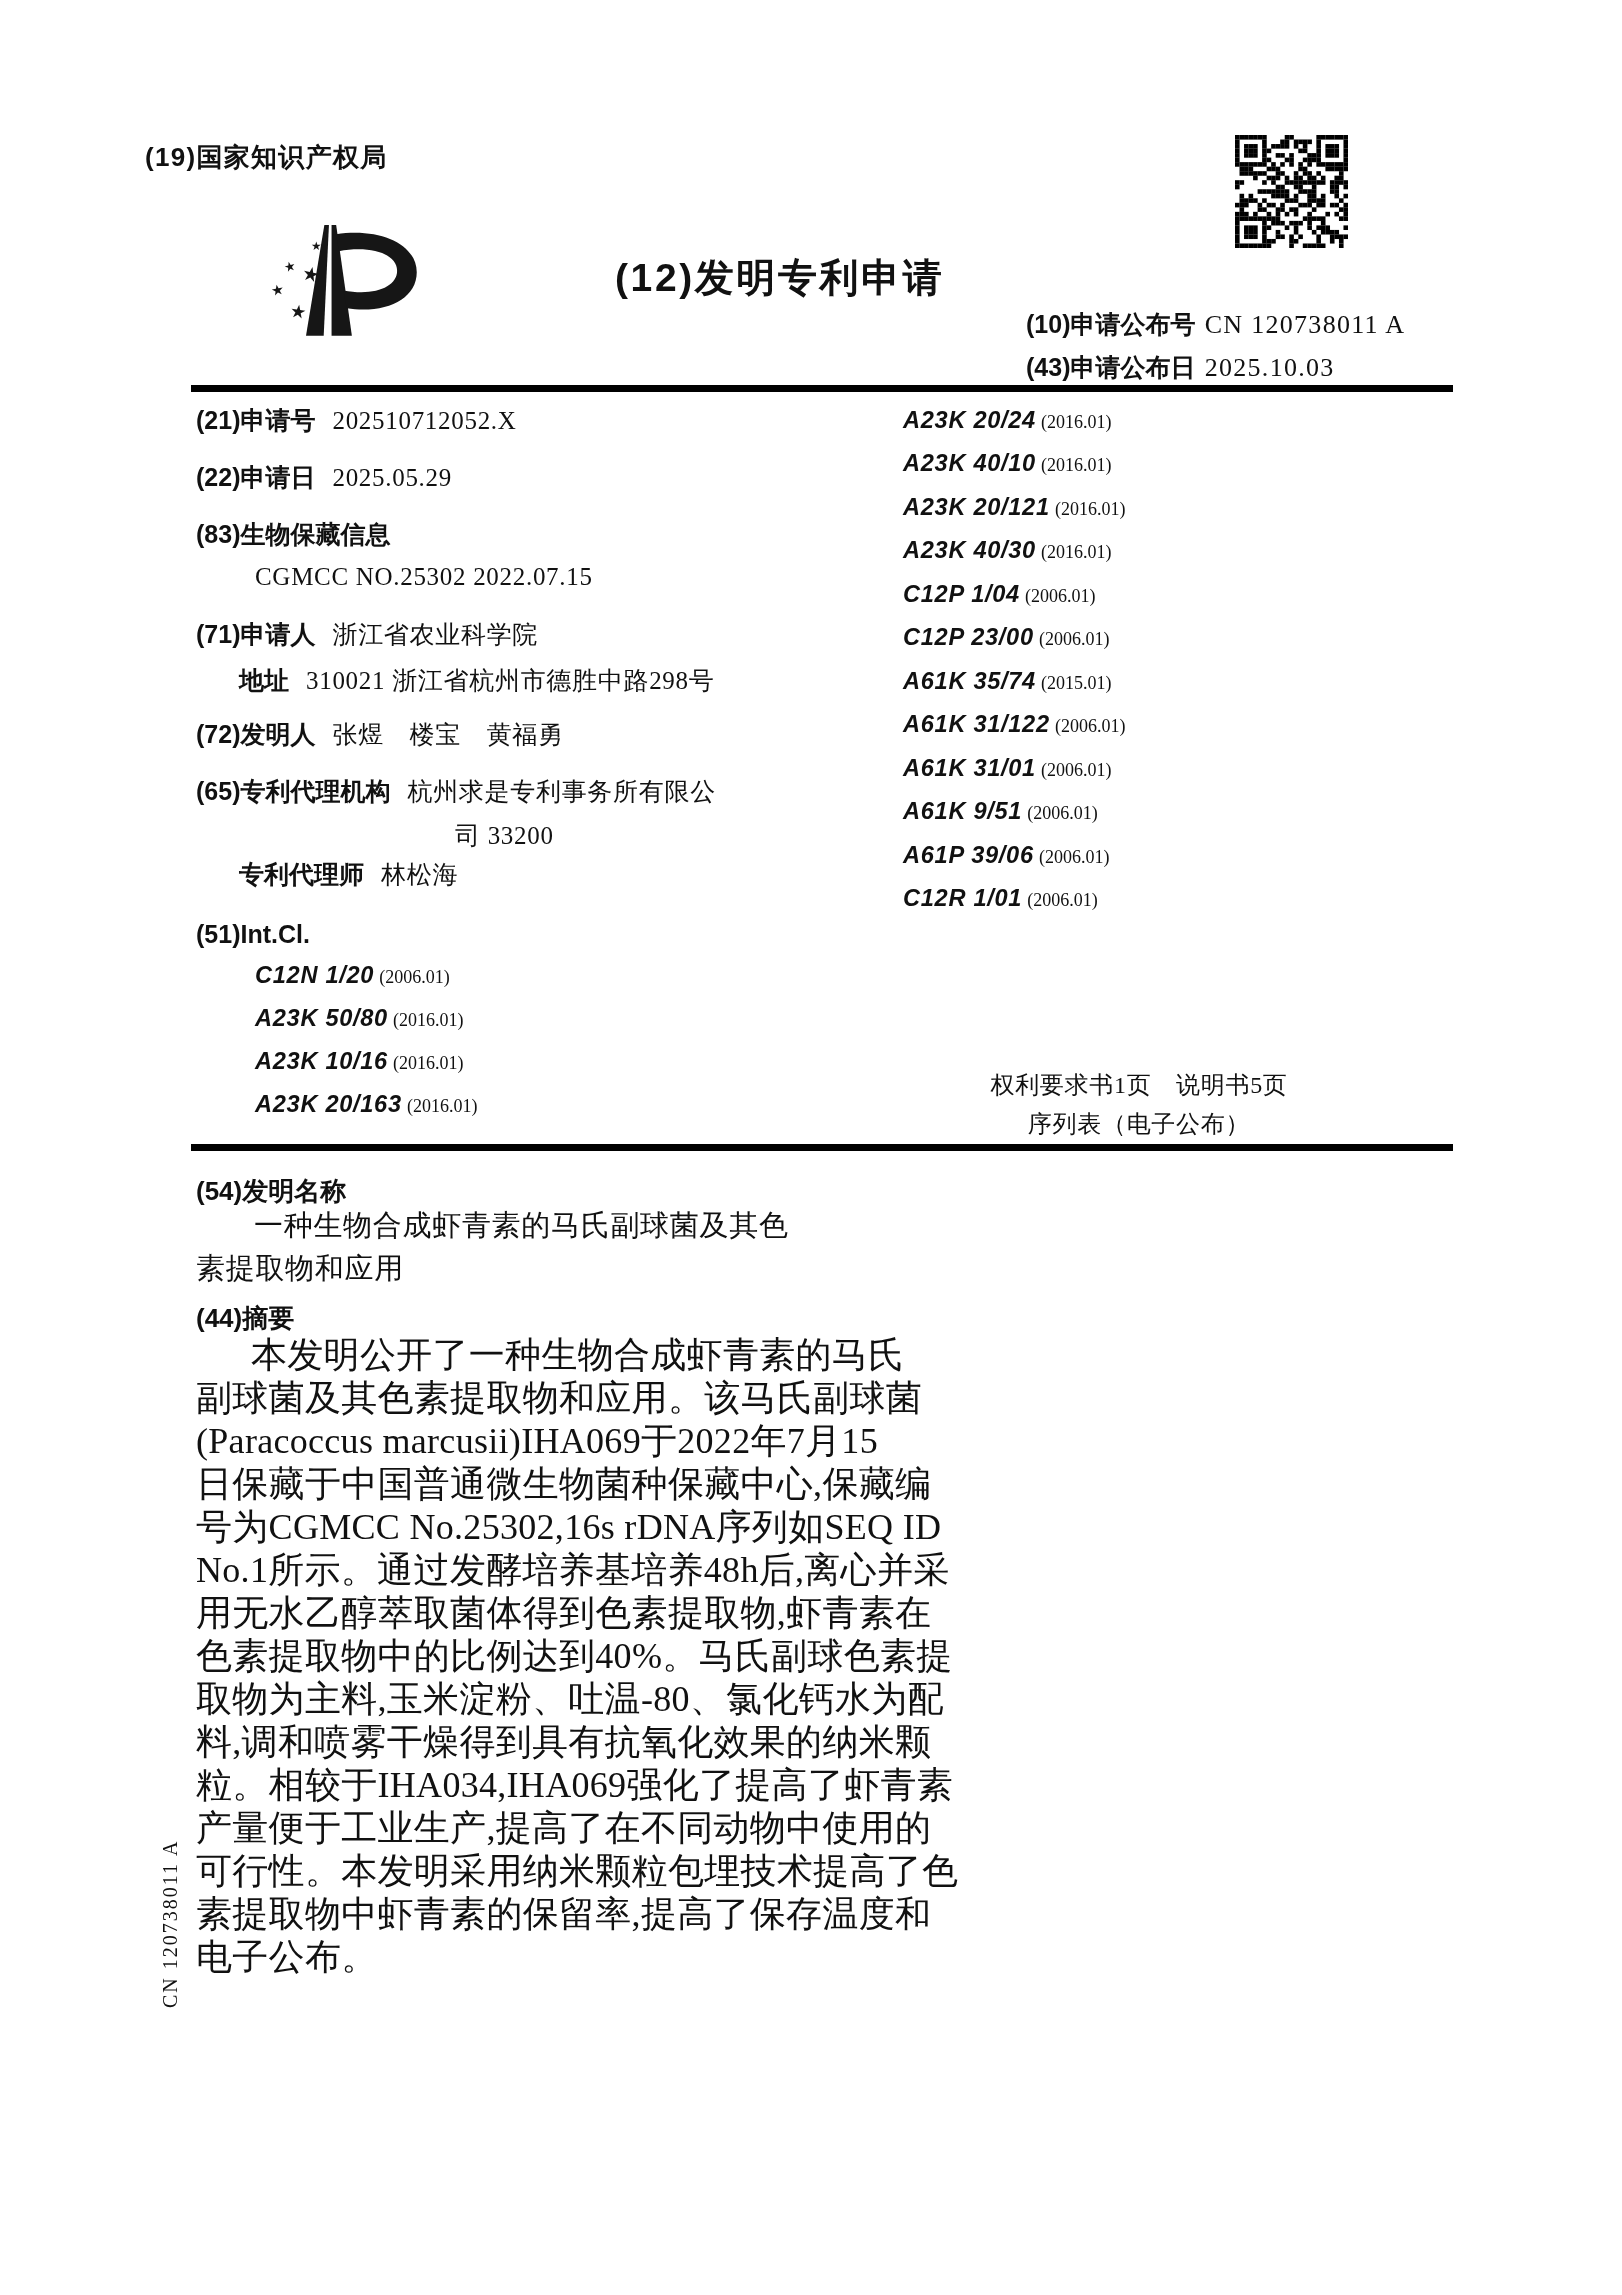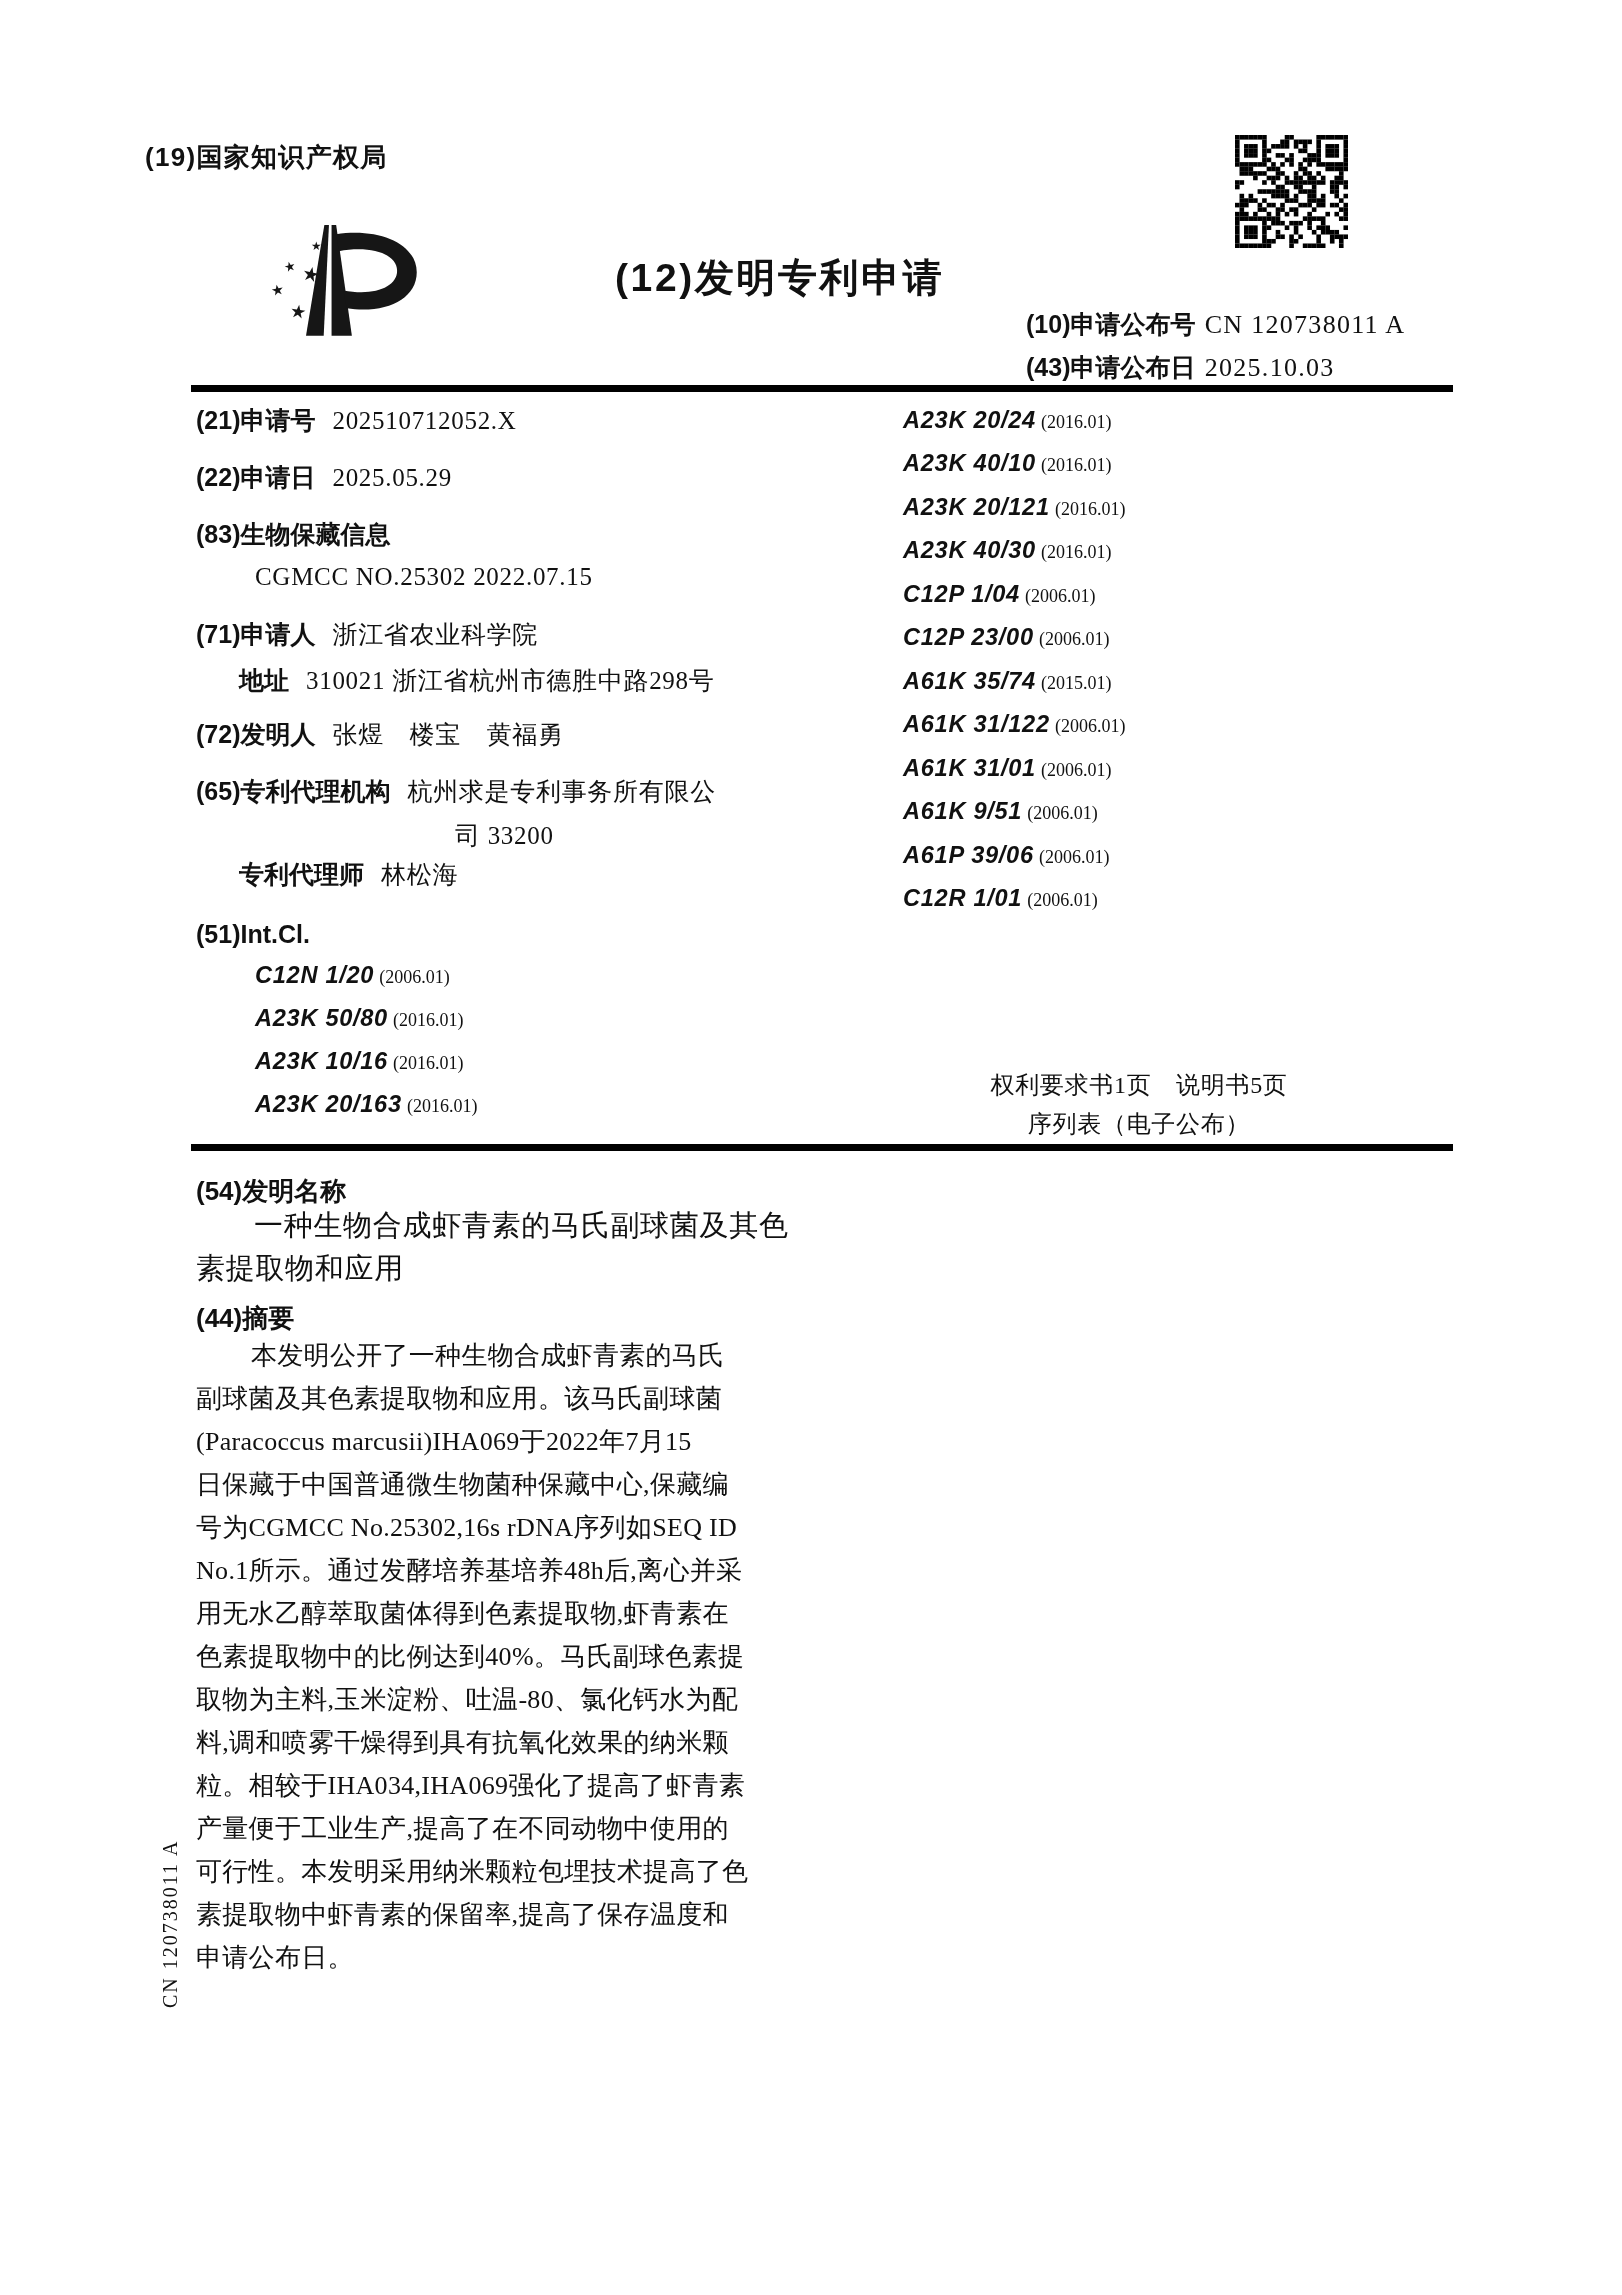--- a/index.html
+++ b/index.html
@@ -49,21 +49,21 @@
 
   .sec-label{left:196px;font-size:26px;font-weight:bold;}
   .sec54{top:1162px;}
   .sec57{top:1289px;}
 
   .title-block{left:196px;top:1204px;width:628px;}
   .title-line{font-size:29px;line-height:43px;white-space:nowrap;letter-spacing:0.7px;}
   .title-line.indent{padding-left:58px;}
 
   .abstract-block{left:196px;top:1334px;width:628px;}
-  .abs-line{font-size:26px;line-height:43px;white-space:nowrap;letter-spacing:0.3px;}
+  .abs-line{font-size:36px;line-height:43px;white-space:nowrap;letter-spacing:0.3px;}
   .abs-line.indent{padding-left:55px;}
 
   .sidebar{
     left:66px;top:1912px;width:209px;height:23.6px;
     transform:rotate(-90deg);
     font-size:20px;letter-spacing:2px;white-space:nowrap;text-align:center;
   }
 </style>
 </head>
 <body>
@@ -505,19 +505,19 @@
     <div class="abs-line">号为CGMCC No.25302,16s rDNA序列如SEQ ID</div>
     <div class="abs-line">No.1所示。通过发酵培养基培养48h后,离心并采</div>
     <div class="abs-line">用无水乙醇萃取菌体得到色素提取物,虾青素在</div>
     <div class="abs-line">色素提取物中的比例达到40%。马氏副球色素提</div>
     <div class="abs-line">取物为主料,玉米淀粉、吐温-80、氯化钙水为配</div>
     <div class="abs-line">料,调和喷雾干燥得到具有抗氧化效果的纳米颗</div>
     <div class="abs-line">粒。相较于IHA034,IHA069强化了提高了虾青素</div>
     <div class="abs-line">产量便于工业生产,提高了在不同动物中使用的</div>
     <div class="abs-line">可行性。本发明采用纳米颗粒包埋技术提高了色</div>
     <div class="abs-line">素提取物中虾青素的保留率,提高了保存温度和</div>
-    <div class="abs-line">申请公布日。</div>
+    <div class="abs-line">电子公布。</div>
   </div>
 
   <div class="abs sidebar">CN 120738011 A</div>
 
 </div>
 
 
 </body></html>

